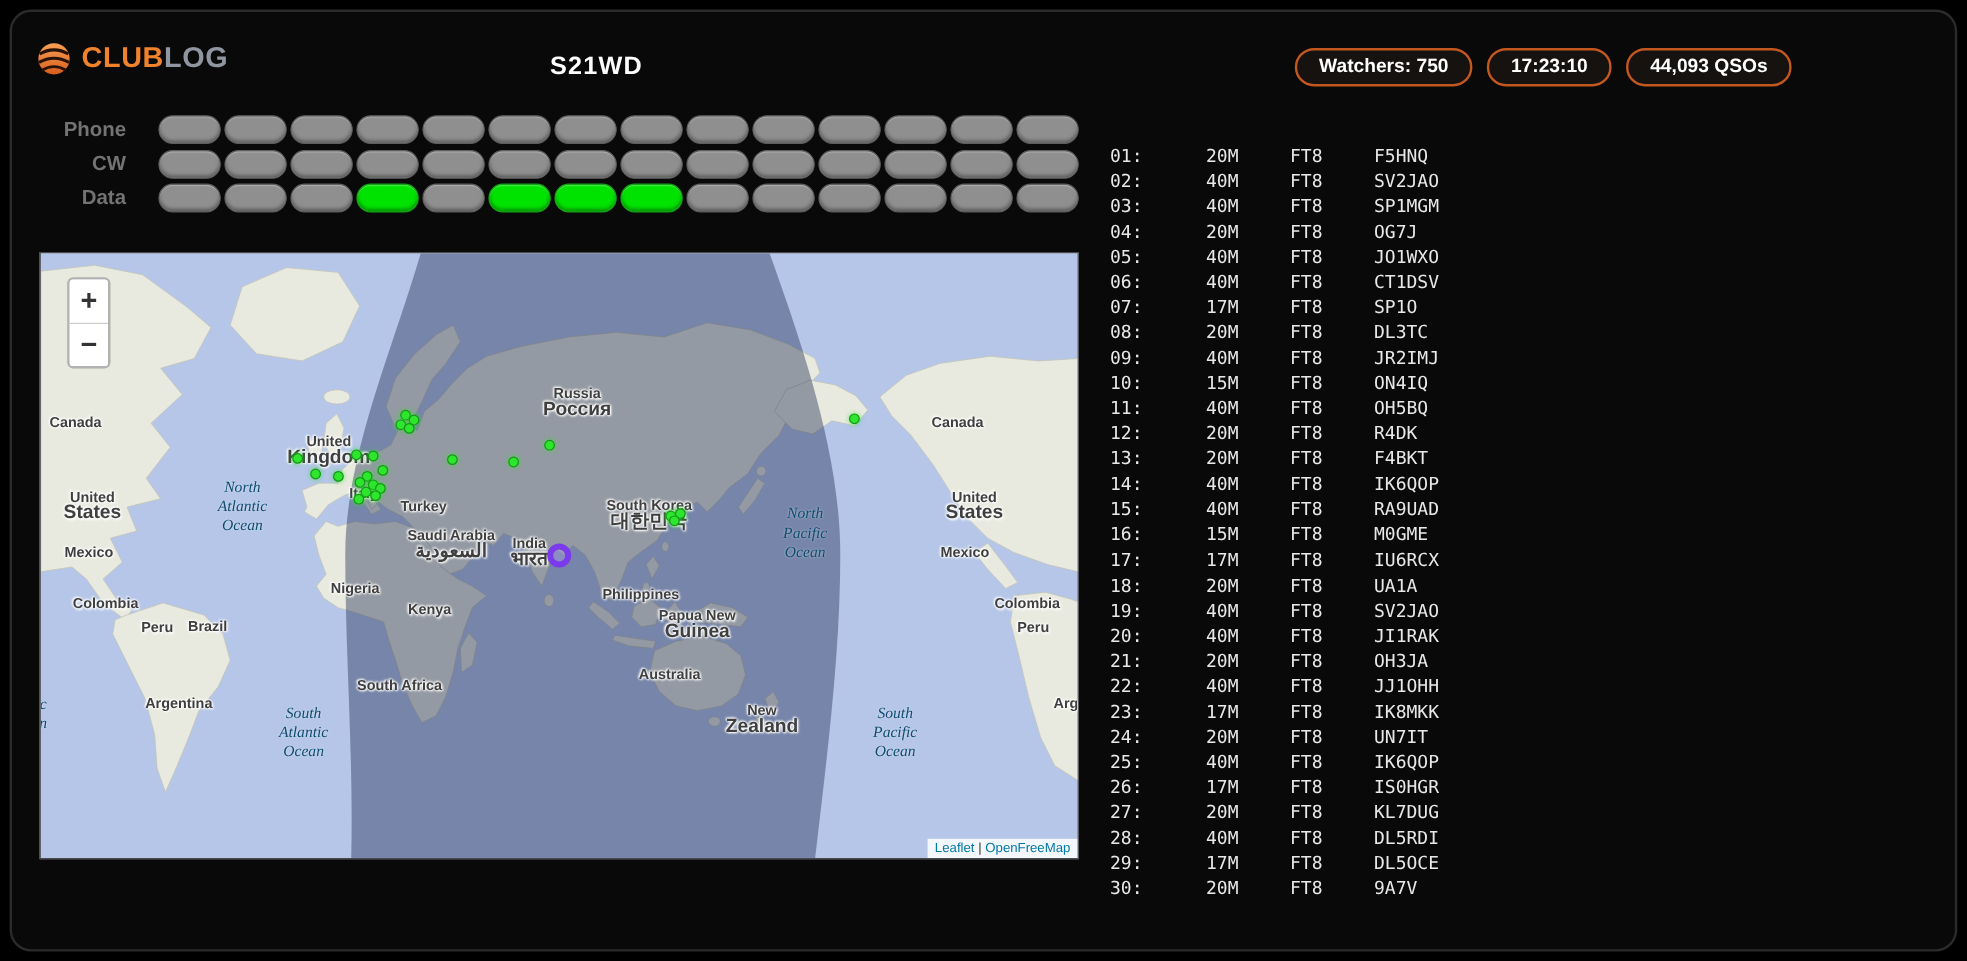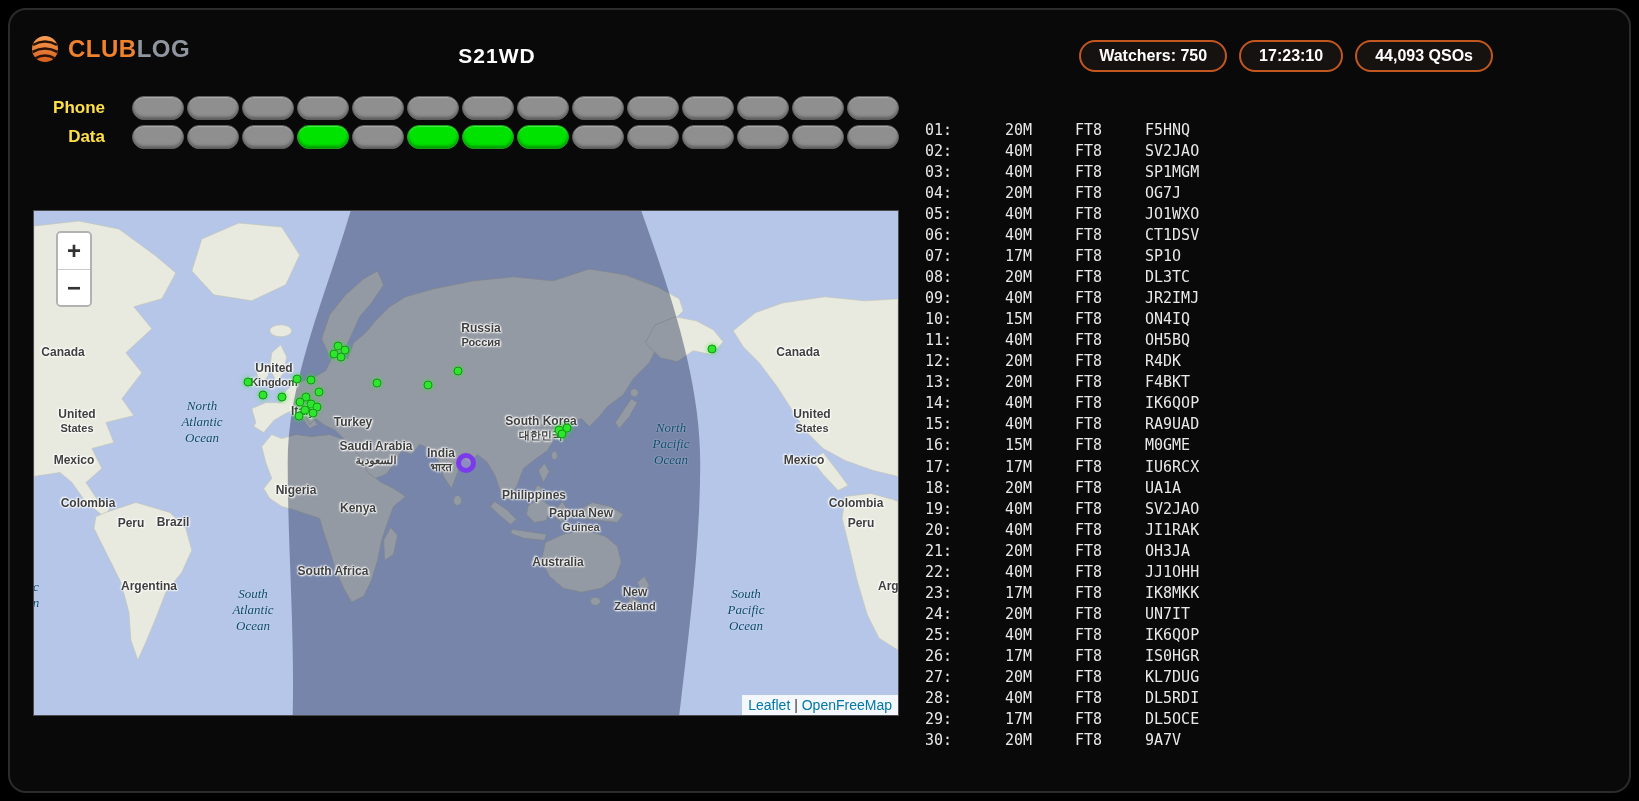--- a/index.html
+++ b/index.html
@@ -17,55 +17,55 @@
               color:#fff; font-size:21px; font-weight:bold; letter-spacing:1px; }
   .stats { position:absolute; right:146px; top:40px; display:flex; gap:12px; }
   .pill { border:2px solid var(--accent); border-radius:18px; background:#161210;
           color:#fff; font-size:16px; font-weight:bold; padding:5px 18px; white-space:pre; }
   .rate-value { color:var(--rate-orange); }
 
   
   .matrix { position:absolute; left:33px; top:96px; }
   .matrix-row { display:flex; align-items:center; height:24.5px; margin-bottom:4px; }
   .matrix-row.header-row { height:22px; margin-bottom:6px; }
-  .mode-label { width:99px; padding-right:27px; text-align:right; color:#fde047;
+  .mode-label { width:99px; padding-right:27px; text-align:right; color:#737373;
                 font-size:17px; font-weight:bold; }
   .band-header { width:52px; margin-right:3px; text-align:center; color:#fff;
                  font-size:17px; font-weight:bold; }
   .matrix-cell { width:52px; height:24px; margin-right:3px; border-radius:12px;
                  background:var(--cell-inactive); border:1px solid #5e5e5e;
                  box-shadow:inset 0 1px 1px rgba(255,255,255,.3), inset 0 -2px 3px rgba(0,0,0,.35); }
   .matrix-cell.active { background:var(--cell-active); border-color:#17a017; }
 
   
   .map { position:absolute; left:33px; top:210px; width:866px; height:506px;
          border:1px solid #4b4b4b; overflow:hidden; background:var(--map-ocean); cursor:grab; }
   .basemap { position:absolute; left:0; top:0; width:100%; height:100%; }
   .landmass { fill:var(--map-land); stroke:#c3c6b9; stroke-width:.7; stroke-linejoin:round; }
   .night { fill:var(--map-night); opacity:.42; }
   .map-label { position:absolute; transform:translate(-50%,-50%); text-align:center;
                white-space:nowrap; pointer-events:none; }
   .map-label.country { color:#3f3f3f; font-size:12px; font-weight:bold; line-height:14px;
                        text-shadow:0 0 2px #fff, 0 0 2px #fff, 1px 1px 2px #fff, -1px -1px 2px #fff; }
-  .map-label.country div + div { font-size:11px; }
+  .map-label.country div + div { font-size:16px; }
   .map-label.ocean { color:#0c4a6e; font-size:13px; font-style:italic; line-height:16px;
                      font-family:"Liberation Serif", serif; text-shadow:0 0 2px rgba(255,255,255,.6); }
   .spot { position:absolute; width:9px; height:9px; border-radius:50%;
           background:var(--spot-green); border:1px solid #149414;
           transform:translate(-50%,-50%); box-shadow:0 0 4px rgba(46,230,46,.8); cursor:pointer; }
   .dx-marker { position:absolute; width:20px; height:20px; border-radius:50%;
                border:5px solid var(--dx-purple); background:rgba(171,148,224,.45);
                transform:translate(-50%,-50%); cursor:pointer; }
   .zoom-ctl { position:absolute; left:22px; top:20px; width:36px;
               border:2px solid rgba(0,0,0,.3); border-radius:5px; overflow:hidden; background:#fff; }
   .zoom-btn { width:100%; height:36px; display:flex; align-items:center; justify-content:center;
               font-size:24px; font-weight:bold; color:#333; background:#fff; cursor:pointer; }
   .zoom-btn + .zoom-btn { border-top:1px solid #ccc; }
   .attribution { position:absolute; right:0; bottom:0; background:rgba(255,255,255,.85);
-                 font-size:14px; padding:2px 6px; color:#333; white-space:pre; }
+                 font-size:11px; padding:2px 6px; color:#333; white-space:pre; }
   .attribution a { color:var(--link-blue); text-decoration:none; cursor:pointer; }
 
   
   .qso-list { position:absolute; left:925px; top:119px; color:var(--text-light);
               font-family:"DejaVu Sans Mono", monospace; font-size:15px; }
   .qso-row { height:21.07px; display:flex; align-items:center; }
   .qso-num  { width:80px; }
   .qso-band { width:70px; }
   .qso-mode { width:70px; }
 </style>
@@ -95,20 +95,37 @@
 <div class="stats">
   <div class="pill"><span>Watchers: 750</span></div>
   <div class="pill"><span>17:23:10</span></div>
   <div class="pill"><span>44,093 QSOs</span></div>
 </div>
 
 <div class="matrix">
   <div id="matrix-rows">
       <div class="matrix-row">
         <div class="mode-label">Phone</div>
+        <div class="matrix-cell"></div>
+        <div class="matrix-cell"></div>
+        <div class="matrix-cell"></div>
+        <div class="matrix-cell"></div>
+        <div class="matrix-cell"></div>
+        <div class="matrix-cell"></div>
+        <div class="matrix-cell"></div>
+        <div class="matrix-cell"></div>
+        <div class="matrix-cell"></div>
+        <div class="matrix-cell"></div>
+        <div class="matrix-cell"></div>
+        <div class="matrix-cell"></div>
+        <div class="matrix-cell"></div>
+        <div class="matrix-cell"></div>
+      </div>
+      <div class="matrix-row">
+        <div class="mode-label">CW</div>
         <div class="matrix-cell"></div>
         <div class="matrix-cell"></div>
         <div class="matrix-cell"></div>
         <div class="matrix-cell"></div>
         <div class="matrix-cell"></div>
         <div class="matrix-cell"></div>
         <div class="matrix-cell"></div>
         <div class="matrix-cell"></div>
         <div class="matrix-cell"></div>
         <div class="matrix-cell"></div>

